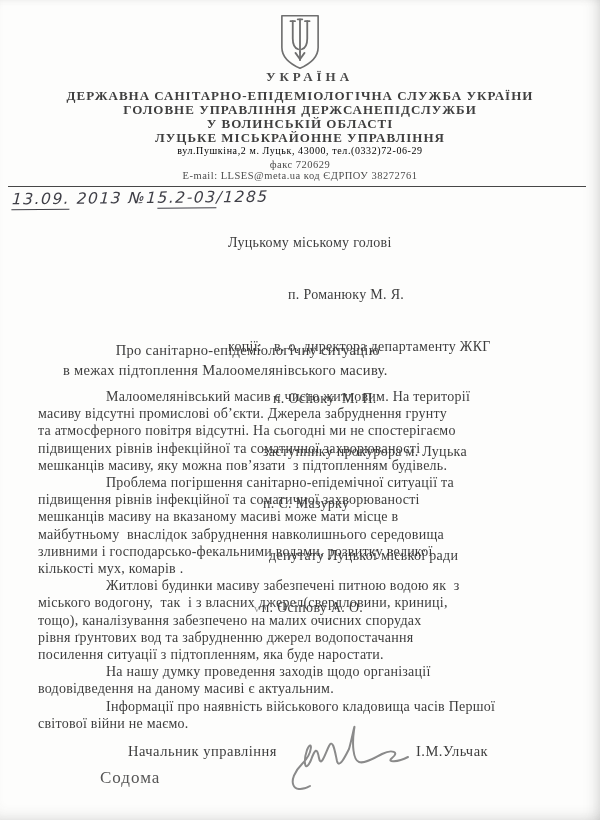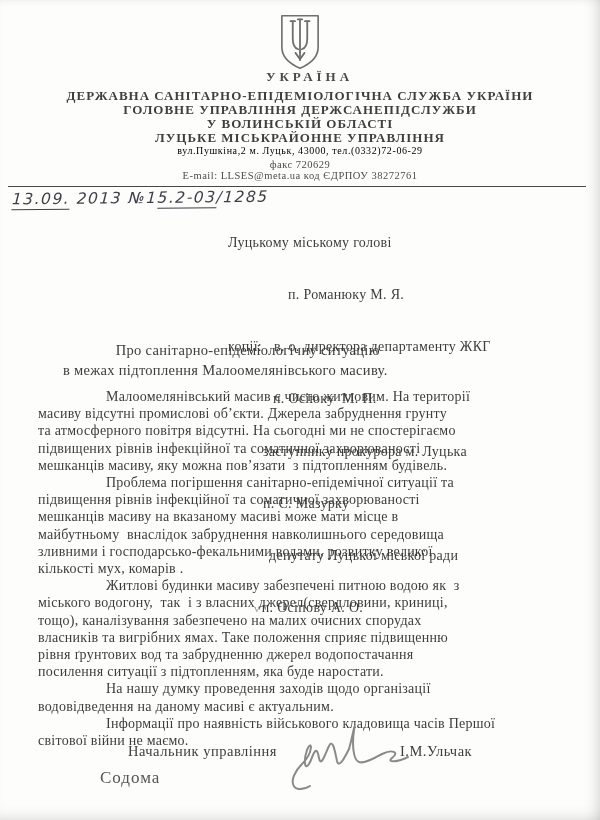--- a/index.html
+++ b/index.html
@@ -51,21 +51,21 @@
   .subject { left:63px; top:340px; font-size:14.5px; line-height:20px; letter-spacing:.3px;text-align:center; }
   .subject .s1 { margin-left:45px; }
 
   
   .bodytext { left:38px; top:388px; font-size:14px; line-height:17.2px; letter-spacing:.25px; }
   .bline { white-space:pre; }
   .bline.indent { margin-left:68px; }
 
   
   .position { left:128px; top:743px; font-size:14.5px; letter-spacing:.5px; }
-  .signname { left:400px; top:743px; font-size:14.5px; letter-spacing:.5px; }
+  .signname { left:416px; top:743px; font-size:14.5px; letter-spacing:.5px; }
   .signature { left:280px; top:716px; width:155px; height:84px; }
   .executor { left:100px; top:768px; font-size:17px; letter-spacing:1px; color:#555; }
 </style>
 </head>
 <body>
 
 <svg class="abs emblem" viewBox="0 0 60 64" fill="none" stroke="#6f6f6f" stroke-width="2" stroke-linecap="round" stroke-linejoin="round">
   <path d="M10 3 H50 V38 Q50 52 30 61 Q10 52 10 38 Z" stroke-width="1.8"></path>
   <path d="M22 9 V28 C22 36 25 39 28 40"></path>
   <path d="M38 9 V28 C38 36 35 39 32 40"></path>
@@ -118,21 +118,20 @@
   <div class="bline">мешканців масиву, яку можна пов’язати  з підтопленням будівель.</div>
   <div class="bline indent">Проблема погіршення санітарно-епідемічної ситуації та</div>
   <div class="bline">підвищення рівнів інфекційної та соматичної захворюваності</div>
   <div class="bline">мешканців масиву на вказаному масиві може мати місце в</div>
   <div class="bline">майбутньому  внаслідок забруднення навколишнього середовища</div>
   <div class="bline">зливними і господарсько-фекальними водами, розвитку великої</div>
   <div class="bline">кількості мух, комарів .</div>
   <div class="bline indent">Житлові будинки масиву забезпечені питною водою як  з</div>
   <div class="bline">міського водогону,  так  і з власних джерел(свердловини, криниці,</div>
   <div class="bline">тощо), каналізування забезпечено на малих очисних спорудах</div>
-  <div class="bline">власників та вигрібних ямах. Таке положення сприяє підвищенню</div>
   <div class="bline">рівня ґрунтових вод та забрудненню джерел водопостачання</div>
   <div class="bline">посилення ситуації з підтопленням, яка буде наростати.</div>
   <div class="bline indent">На нашу думку проведення заходів щодо організації</div>
   <div class="bline">водовідведення на даному масиві є актуальним.</div>
   <div class="bline indent">Інформації про наявність військового кладовища часів Першої</div>
   <div class="bline">світової війни не маємо.</div>
 </div>
 
 <div class="abs position">Начальник управління</div>
 

